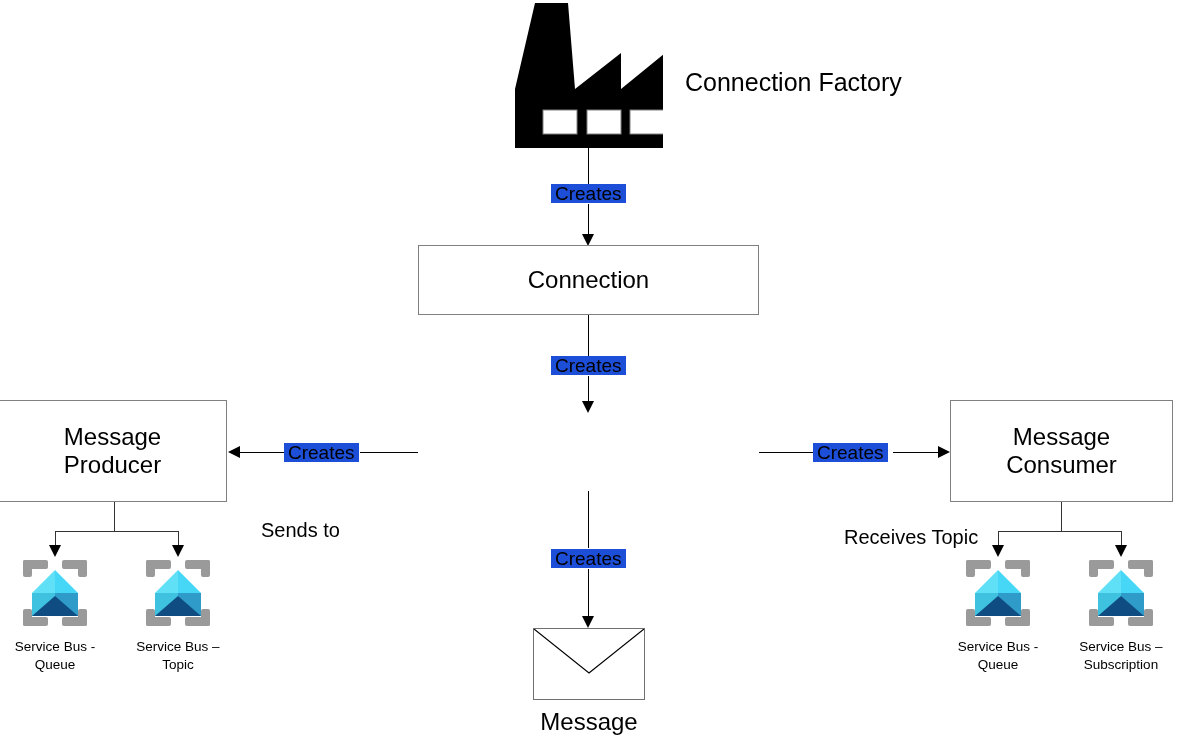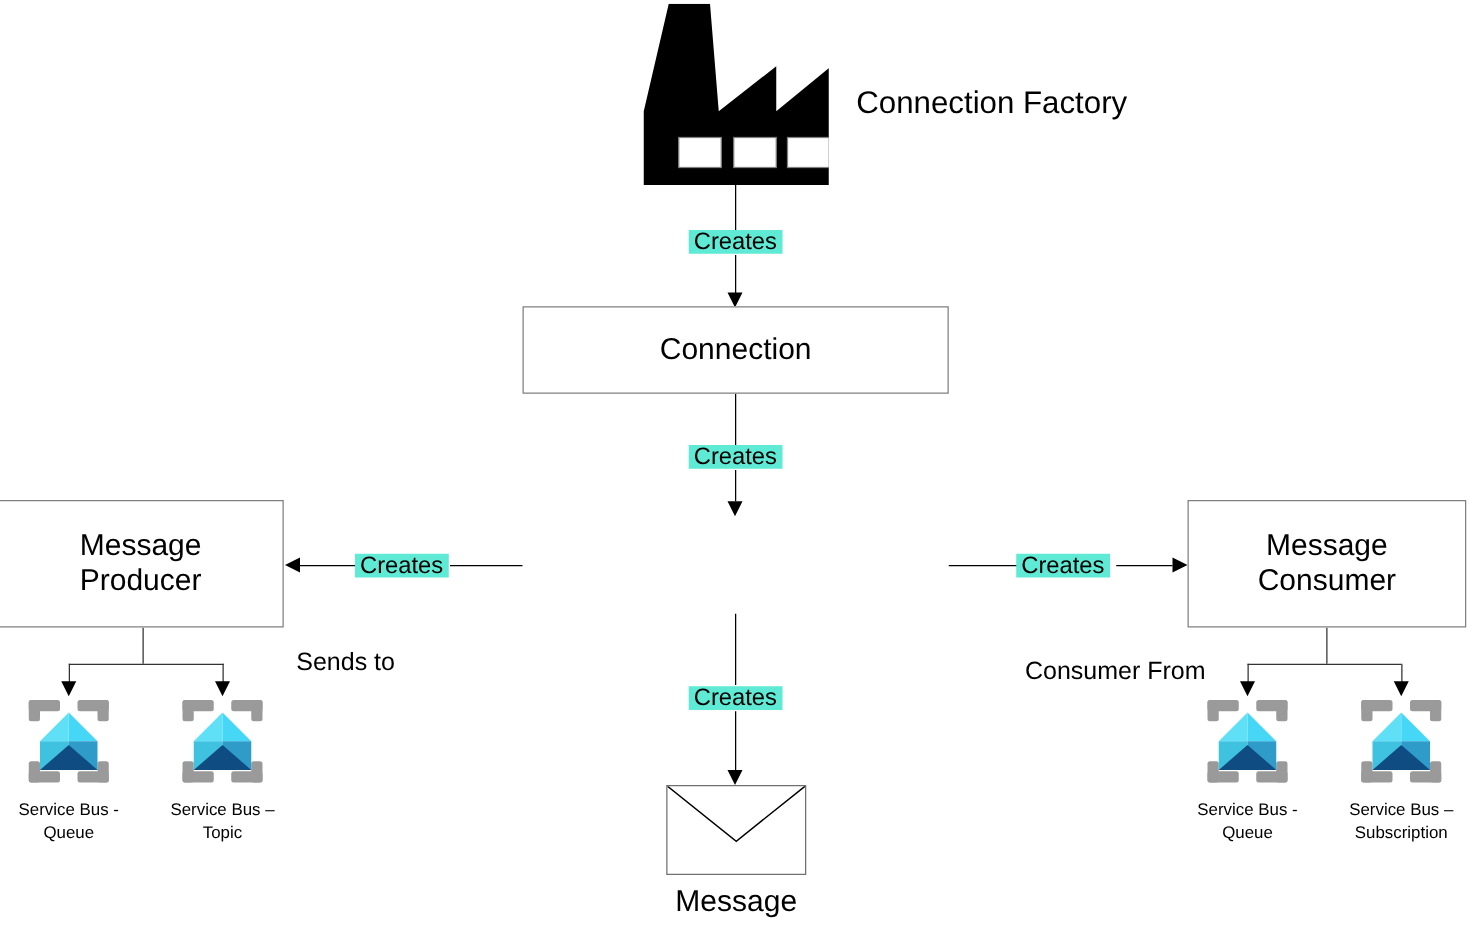--- a/index.html
+++ b/index.html
@@ -67,31 +67,32 @@
     border-top: 6px solid transparent;
     border-bottom: 6px solid transparent;
     border-left: 12px solid #000000;
     z-index: 3;
   }
 
   
   .edge-label {
     font-size: 19px;
     color: #000;
-    background: #5eead4;
+    background: #1d4ed8;
     padding: 0 4px;
     white-space: nowrap;
     z-index: 4;
     line-height: 1;
   }
   .plain-label {
     font-size: 20px;
     color: #000;
     white-space: nowrap;
     z-index: 4;
+    margin-left: 24px;
   }
   .node-caption {
     font-size: 24px;
     color: #000;
     white-space: nowrap;
     text-align: center;
   }
   .factory-caption {
     font-size: 25px;
     color: #000;
@@ -235,21 +236,21 @@
 Topic</div>
   </div>
 
   <div class="abs vline" style="left:1061px; top:502px; height:29px; background:#333;"></div>
   <div class="abs hline" style="left:998px; top:531px; width:123px; background:#333;"></div>
   <div class="abs vline" style="left:998px; top:531px; height:16px; background:#333;"></div>
   <div class="abs arrow-down" style="left:992px; top:545px;"></div>
   <div class="abs vline" style="left:1121px; top:531px; height:16px; background:#333;"></div>
   <div class="abs arrow-down" style="left:1115px; top:545px;"></div>
 
-  <div class="abs plain-label" style="left:820px; top:526px;">Consumer From</div>
+  <div class="abs plain-label" style="left:820px; top:526px;">Receives Topic</div>
 
   <div class="abs" style="left:961px; top:556px;">
     <svg class="sb-icon" viewBox="0 0 74 74">
       <g fill="#9A9A9A">
         <rect x="5" y="4" width="25" height="9" rx="2"></rect>
         <rect x="44" y="4" width="25" height="9" rx="2"></rect>
         <rect x="5" y="4" width="9" height="17" rx="2"></rect>
         <rect x="60" y="4" width="9" height="17" rx="2"></rect>
         <rect x="5" y="61" width="25" height="9" rx="2"></rect>
         <rect x="44" y="61" width="25" height="9" rx="2"></rect>

